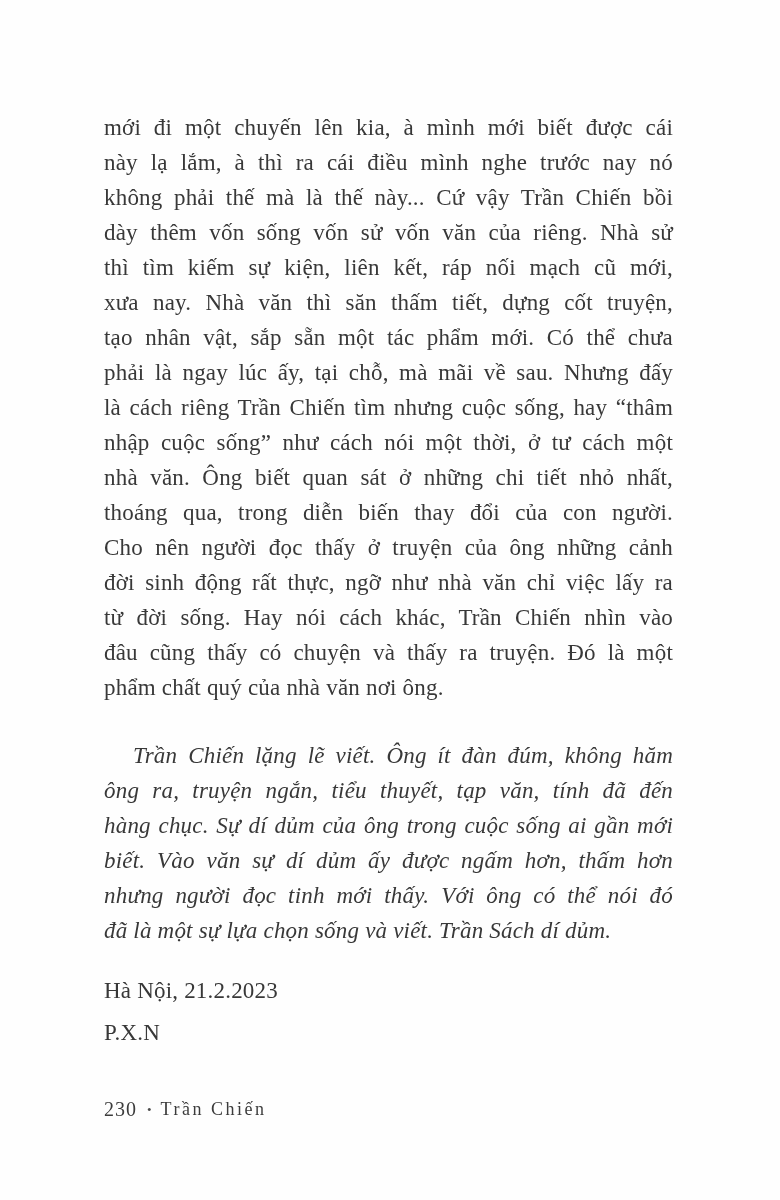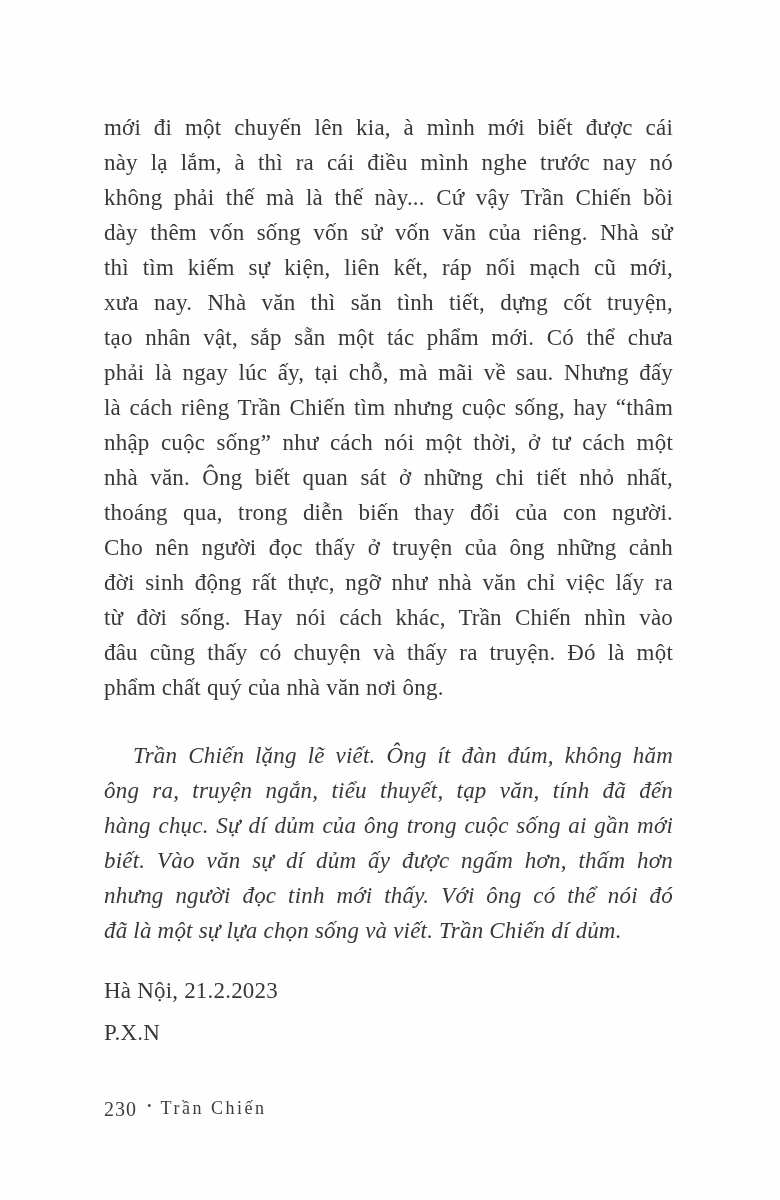--- a/index.html
+++ b/index.html
@@ -54,21 +54,21 @@
   .signoff-line {
     height: 42px;
     line-height: 42px;
     text-align: left;
   }
   .page-footer {
     position: absolute;
     left: 104px;
     top: 1098px;
     display: flex;
-    align-items: flex-start;
+    align-items: center;
     color: #3c3c3c;
   }
   .footer-pagenum {
     font-size: 20px;
     letter-spacing: 1px;
   }
   .footer-bullet {
     font-size: 13px;
     margin: 0 9px 0 10px;
     color: #4a4a4a;
@@ -84,41 +84,41 @@
 <div class="page">
 
   <div class="text-block">
 
     <div class="paragraph first">
         <div class="line">mới đi một chuyến lên kia, à mình mới biết được cái</div>
         <div class="line">này lạ lắm, à thì ra cái điều mình nghe trước nay nó</div>
         <div class="line">không phải thế mà là thế này... Cứ vậy Trần Chiến bồi</div>
         <div class="line">dày thêm vốn sống vốn sử vốn văn của riêng. Nhà sử</div>
         <div class="line">thì tìm kiếm sự kiện, liên kết, ráp nối mạch cũ mới,</div>
-        <div class="line">xưa nay. Nhà văn thì săn tình tiết, dựng cốt truyện,</div>
+        <div class="line">xưa nay. Nhà văn thì săn thấm tiết, dựng cốt truyện,</div>
         <div class="line">tạo nhân vật, sắp sẵn một tác phẩm mới. Có thể chưa</div>
         <div class="line">phải là ngay lúc ấy, tại chỗ, mà mãi về sau. Nhưng đấy</div>
         <div class="line">là cách riêng Trần Chiến tìm nhưng cuộc sống, hay “thâm</div>
         <div class="line">nhập cuộc sống” như cách nói một thời, ở tư cách một</div>
         <div class="line">nhà văn. Ông biết quan sát ở những chi tiết nhỏ nhất,</div>
         <div class="line">thoáng qua, trong diễn biến thay đổi của con người.</div>
         <div class="line">Cho nên người đọc thấy ở truyện của ông những cảnh</div>
         <div class="line">đời sinh động rất thực, ngỡ như nhà văn chỉ việc lấy ra</div>
         <div class="line">từ đời sống. Hay nói cách khác, Trần Chiến nhìn vào</div>
         <div class="line">đâu cũng thấy có chuyện và thấy ra truyện. Đó là một</div>
         <div class="line last">phẩm chất quý của nhà văn nơi ông.</div>
       </div>
 
     <div class="paragraph second indent-first">
         <div class="line">Trần Chiến lặng lẽ viết. Ông ít đàn đúm, không hăm</div>
         <div class="line">ông ra, truyện ngắn, tiểu thuyết, tạp văn, tính đã đến</div>
         <div class="line">hàng chục. Sự dí dủm của ông trong cuộc sống ai gần mới</div>
         <div class="line">biết. Vào văn sự dí dủm ấy được ngấm hơn, thấm hơn</div>
         <div class="line">nhưng người đọc tinh mới thấy. Với ông có thể nói đó</div>
-        <div class="line last">đã là một sự lựa chọn sống và viết. Trần Chiến dí dủm.</div>
+        <div class="line last">đã là một sự lựa chọn sống và viết. Trần Sách dí dủm.</div>
       </div>
 
     <div class="signoff">
       <div class="signoff-line">Hà Nội, 21.2.2023</div>
       <div class="signoff-line">P.X.N</div>
     </div>
 
   </div>
 
   <div class="page-footer">

